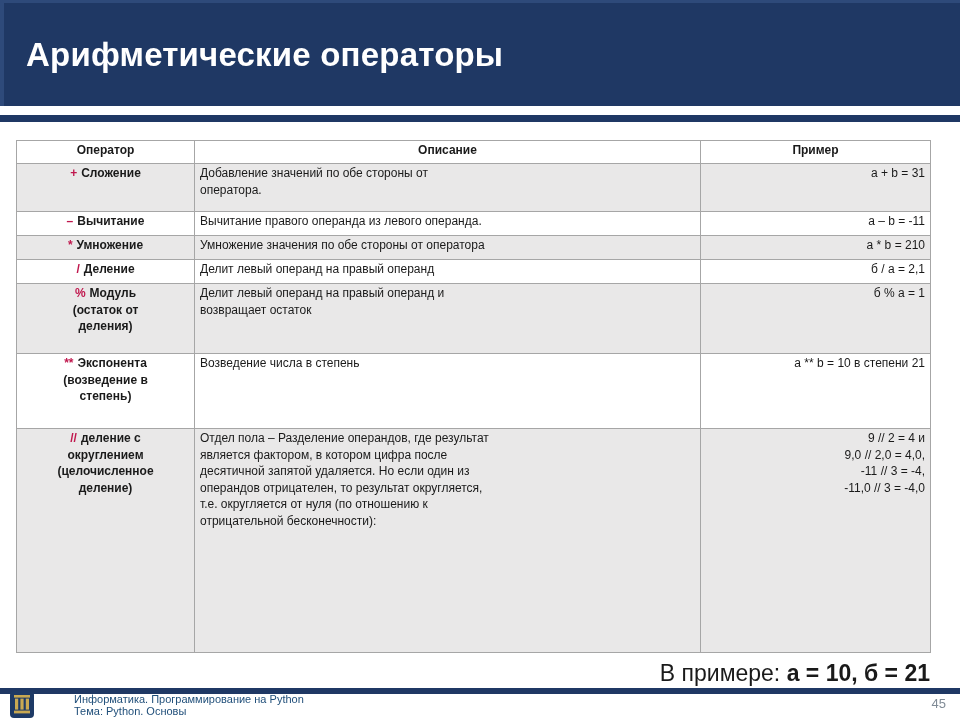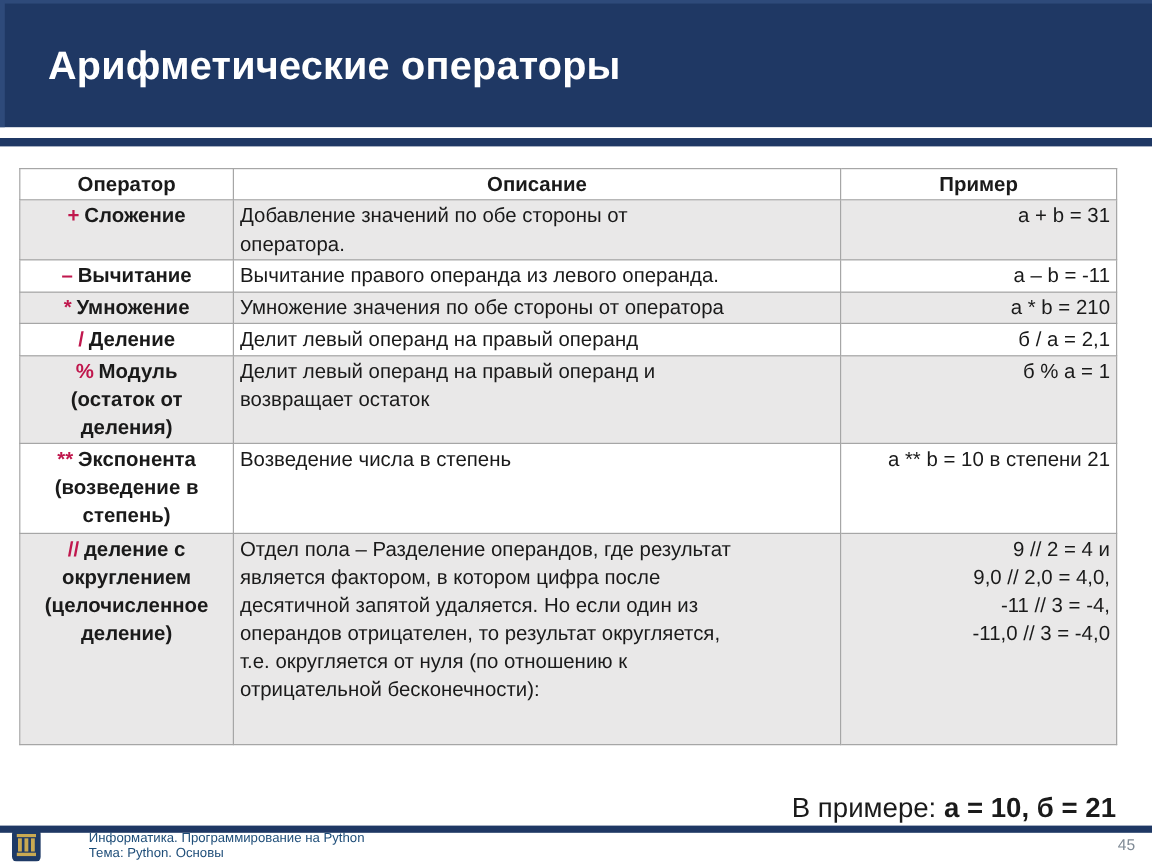--- a/index.html
+++ b/index.html
@@ -18,38 +18,38 @@
     background: #1F3864;
     border-left: 4px solid #2E4A7A;
     border-top: 3px solid #2E4A7A;
     box-sizing: border-box;
     display: flex; align-items: center;
   }
   .slide-title {
     color: #ffffff;
     font-size: 33px;
     font-weight: bold;
-    padding-left: 36px;
+    padding-left: 22px;
     letter-spacing: 0.2px;
   }
   .header-rule {
     position: absolute; left: 0; top: 115px;
     width: 960px; height: 7px;
     background: #1F3864;
   }
 
   
   .op-table-wrap {
     position: absolute; left: 16px; top: 140px;
   }
   table.op-table {
     border-collapse: collapse;
     table-layout: fixed;
     width: 914px;
-    font-size: 17px;
+    font-size: 12px;
     line-height: 1.38;
     color: #1a1a1a;
   }
   table.op-table th, table.op-table td {
     border: 1px solid #A6A6A6;
     vertical-align: top;
     padding: 1px 5px;
     box-sizing: border-box;
   }
   table.op-table th {
@@ -156,21 +156,21 @@
     </tr>
 
     <tr style="height:75px">
       <td class="op-cell"><span class="op-sym">**</span><span>Экспонента
 (возведение в
 степень)</span></td>
       <td class="desc-cell">Возведение числа в степень</td>
       <td class="ex-cell">a ** b = 10 в степени 21</td>
     </tr>
 
-    <tr class="striped" style="height:176px">
+    <tr class="striped" style="height:224px">
       <td class="op-cell"><span class="op-sym">//</span><span>деление с
 округлением
 (целочисленное
 деление)</span></td>
       <td class="desc-cell">Отдел пола – Разделение операндов, где результат
 является фактором, в котором цифра после
 десятичной запятой удаляется. Но если один из
 операндов отрицателен, то результат округляется,
 т.е. округляется от нуля (по отношению к
 отрицательной бесконечности):</td>

